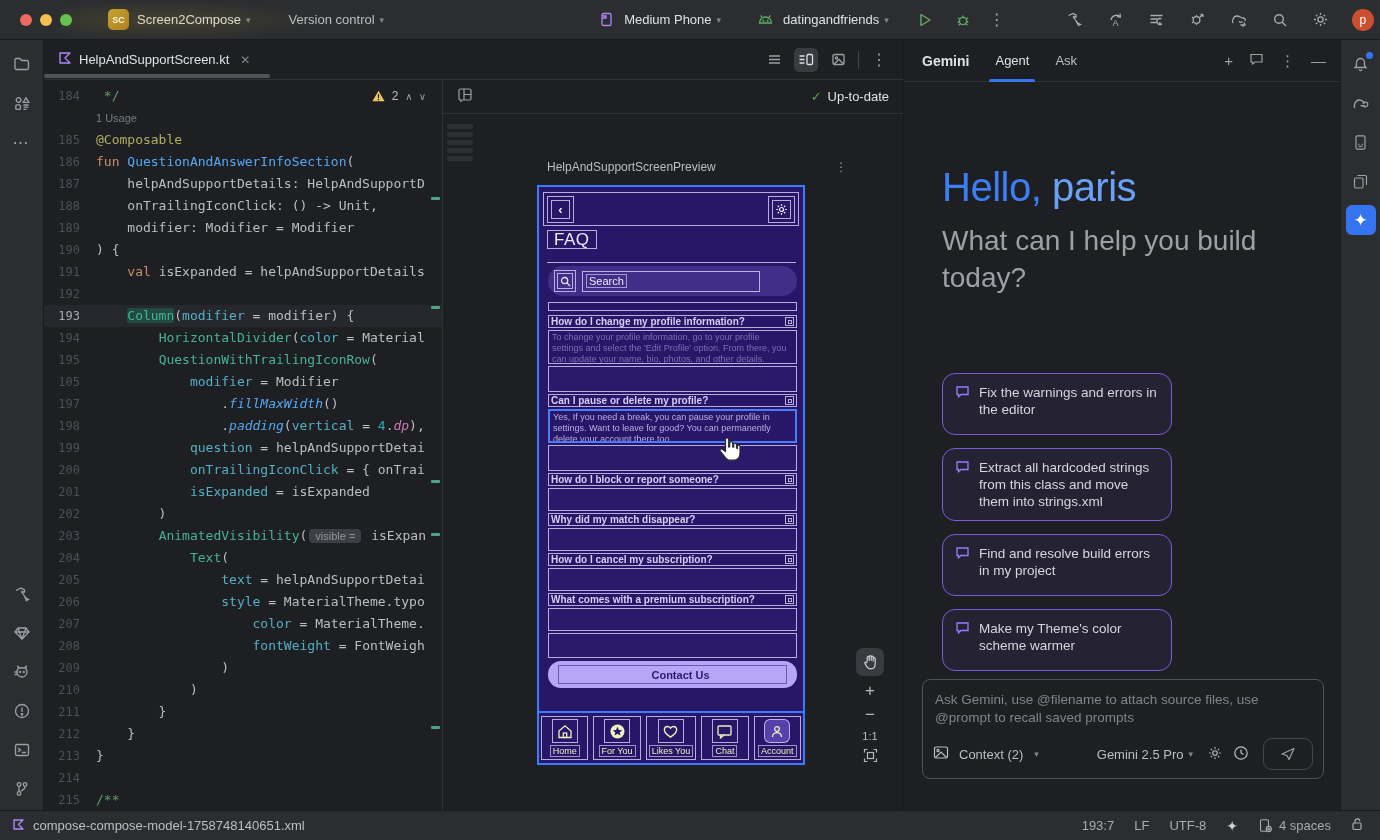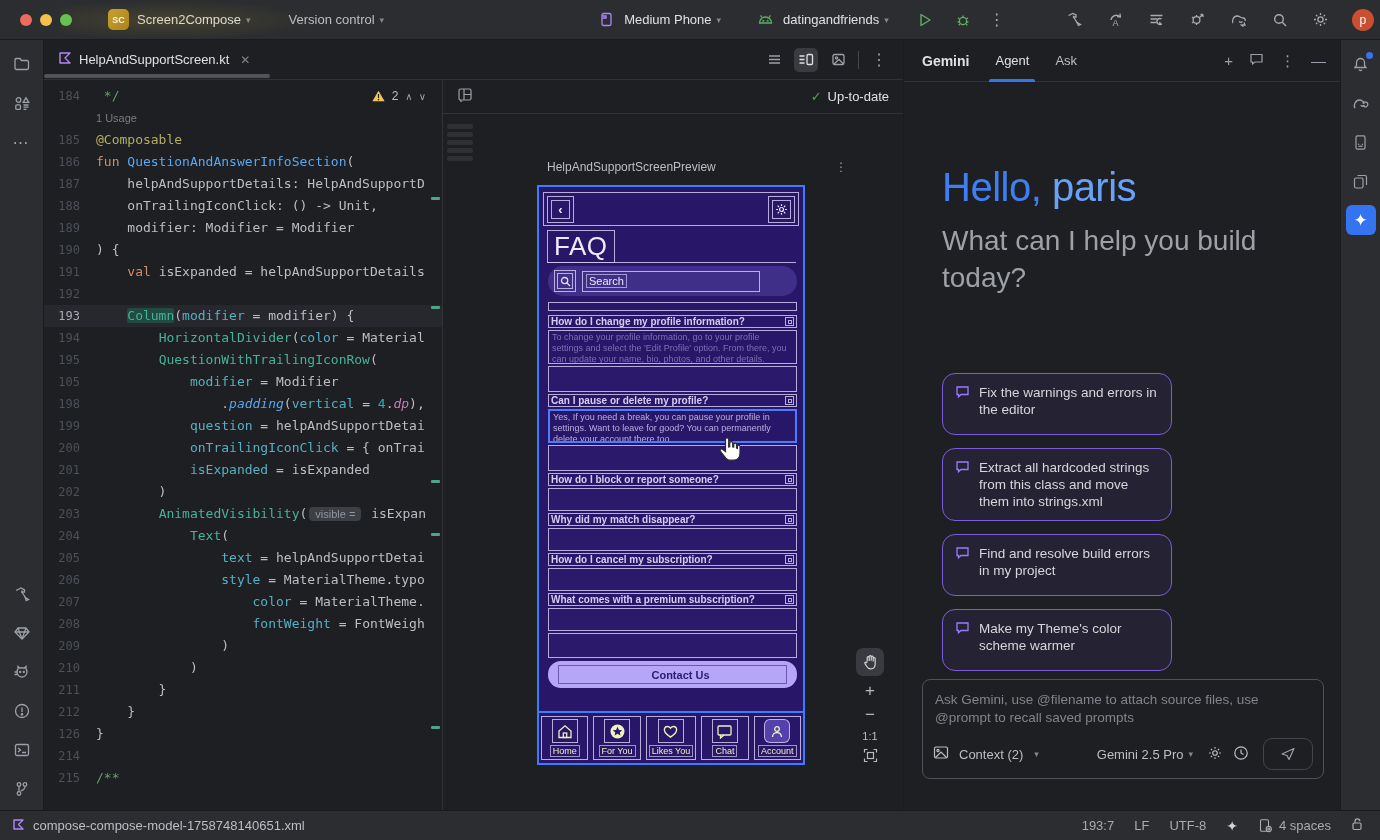--- a/index.html
+++ b/index.html
@@ -84,22 +84,22 @@
   .phone { position:absolute; left:94px; top:105px; width:268px; height:580px; background:#281769;
     border:2px solid #3c7bfa; }
   .ol { border:1px solid rgba(208,199,238,.85); }
   .phone-topbar { position:absolute; left:4px; top:5px; width:256px; height:34px; display:flex;
     align-items:center; justify-content:space-between; padding:3px; }
   .tb-btn { width:27px; height:27px; padding:3px; }
   .tb-btn-in { width:100%; height:100%; display:flex; align-items:center; justify-content:center;
     color:#efeafb; font-size:13px; font-weight:bold; }
   .faq-row { position:absolute; left:8px; top:43px; width:249px; height:33px;
     border-bottom:1px solid rgba(208,199,238,.85); }
-  .faq-title-box { position:absolute; left:0; top:0; height:33px; padding:0 6px; display:flex; align-items:center;
-    color:#efeafb; font-size:26px; letter-spacing:.5px; }
+  .faq-title-box { position:absolute; left:0; top:0; height:19px; padding:0 6px; display:flex; align-items:center;
+    color:#efeafb; font-size:17px; letter-spacing:.5px; }
   .search-pill { position:absolute; left:9px; top:79px; width:249px; height:30px; border-radius:15px;
     background:rgba(130,110,220,.28); display:flex; align-items:center; padding:0 6px; gap:6px; }
   .search-icon-box { width:22px; height:22px; padding:2px; }
   .search-icon-in { width:100%; height:100%; display:flex; align-items:center; justify-content:center; }
   .search-field { flex:0 0 178px; height:21px; display:flex; align-items:center; padding:2px 3px; }
   .search-text { font-size:11px; color:#efeafb; padding:0 2px; border:1px solid rgba(208,199,238,.7); }
   .thinbox { position:absolute; left:9px; top:115px; width:249px; height:9px; }
   .faq-list { position:absolute; left:9px; top:128px; width:249px; display:flex; flex-direction:column; }
   .q-row { height:14px; margin-bottom:2px; display:flex; align-items:center; justify-content:space-between; padding:0 2px; }
   .q-text { font-size:10px; font-weight:bold; color:#d5cef2; white-space:nowrap; overflow:hidden; }
@@ -376,36 +376,37 @@
         <div class="code-line"><span class="ln">187</span><span><span class="seg pl">    helpAndSupportDetails: HelpAndSupportD</span></span></div>
         <div class="code-line"><span class="ln">188</span><span><span class="seg pl">    onTrailingIconClick: () -&gt; Unit,</span></span></div>
         <div class="code-line"><span class="ln">189</span><span><span class="seg pl">    modifier: Modifier = Modifier</span></span></div>
         <div class="code-line"><span class="ln">190</span><span><span class="seg pl">) {</span></span></div>
         <div class="code-line"><span class="ln">191</span><span><span class="seg pl">    </span><span class="seg kw">val </span><span class="seg pl">isExpanded = helpAndSupportDetails</span></span></div>
         <div class="code-line"><span class="ln">192</span><span></span></div>
         <div class="code-line caret"><span class="ln">193</span><span><span class="seg pl">    </span><span class="seg call occur">Column</span><span class="seg pl">(</span><span class="seg named">modifier</span><span class="seg pl"> = modifier) {</span></span></div>
         <div class="code-line"><span class="ln">194</span><span><span class="seg pl">        </span><span class="seg call">HorizontalDivider</span><span class="seg pl">(</span><span class="seg named">color</span><span class="seg pl"> = Material</span></span></div>
         <div class="code-line"><span class="ln">195</span><span><span class="seg pl">        </span><span class="seg call">QuestionWithTrailingIconRow</span><span class="seg pl">(</span></span></div>
         <div class="code-line"><span class="ln">105</span><span><span class="seg pl">            </span><span class="seg named">modifier</span><span class="seg pl"> = Modifier</span></span></div>
+        <div class="code-line"><span class="ln">197</span><span><span class="seg pl">                .</span><span class="seg ext">fillMaxWidth</span><span class="seg pl">()</span></span></div>
         <div class="code-line"><span class="ln">198</span><span><span class="seg pl">                .</span><span class="seg ext">padding</span><span class="seg pl">(</span><span class="seg named">vertical</span><span class="seg pl"> = </span><span class="seg num">4</span><span class="seg pl">.</span><span class="seg dp">dp</span><span class="seg pl">),</span></span></div>
         <div class="code-line"><span class="ln">199</span><span><span class="seg pl">            </span><span class="seg named">question</span><span class="seg pl"> = helpAndSupportDetai</span></span></div>
         <div class="code-line"><span class="ln">200</span><span><span class="seg pl">            </span><span class="seg named">onTrailingIconClick</span><span class="seg pl"> = { onTrai</span></span></div>
         <div class="code-line"><span class="ln">201</span><span><span class="seg pl">            </span><span class="seg named">isExpanded</span><span class="seg pl"> = isExpanded</span></span></div>
         <div class="code-line"><span class="ln">202</span><span><span class="seg pl">        )</span></span></div>
         <div class="code-line"><span class="ln">203</span><span><span class="seg pl">        </span><span class="seg call">AnimatedVisibility</span><span class="seg pl">(</span><span class="seg hint">visible =</span><span class="seg pl"> isExpan</span></span></div>
         <div class="code-line"><span class="ln">204</span><span><span class="seg pl">            </span><span class="seg call">Text</span><span class="seg pl">(</span></span></div>
         <div class="code-line"><span class="ln">205</span><span><span class="seg pl">                </span><span class="seg named">text</span><span class="seg pl"> = helpAndSupportDetai</span></span></div>
         <div class="code-line"><span class="ln">206</span><span><span class="seg pl">                </span><span class="seg named">style</span><span class="seg pl"> = MaterialTheme.typo</span></span></div>
         <div class="code-line"><span class="ln">207</span><span><span class="seg pl">                    </span><span class="seg named">color</span><span class="seg pl"> = MaterialTheme.</span></span></div>
         <div class="code-line"><span class="ln">208</span><span><span class="seg pl">                    </span><span class="seg named">fontWeight</span><span class="seg pl"> = FontWeigh</span></span></div>
         <div class="code-line"><span class="ln">209</span><span><span class="seg pl">                )</span></span></div>
         <div class="code-line"><span class="ln">210</span><span><span class="seg pl">            )</span></span></div>
         <div class="code-line"><span class="ln">211</span><span><span class="seg pl">        }</span></span></div>
         <div class="code-line"><span class="ln">212</span><span><span class="seg pl">    }</span></span></div>
-        <div class="code-line"><span class="ln">126</span><span><span class="seg pl">}</span></span></div>
+        <div class="code-line"><span class="ln">213</span><span><span class="seg pl">}</span></span></div>
         <div class="code-line"><span class="ln">214</span><span></span></div>
         <div class="code-line"><span class="ln">215</span><span><span class="seg cm">/**</span></span></div>
       </div>
     <div class="inspect-widget">
       <svg width="13" height="12" viewBox="0 0 13 12">
           <path d="M6.5 .8 L12.6 11.2 H.4 Z" fill="#f2c55c"></path>
           <path d="M6.5 4 V8" stroke="#1e1f22" stroke-width="1.2"></path>
           <circle cx="6.5" cy="9.6" r=".8" fill="#1e1f22"></circle>
         </svg>
       <span>2</span>

